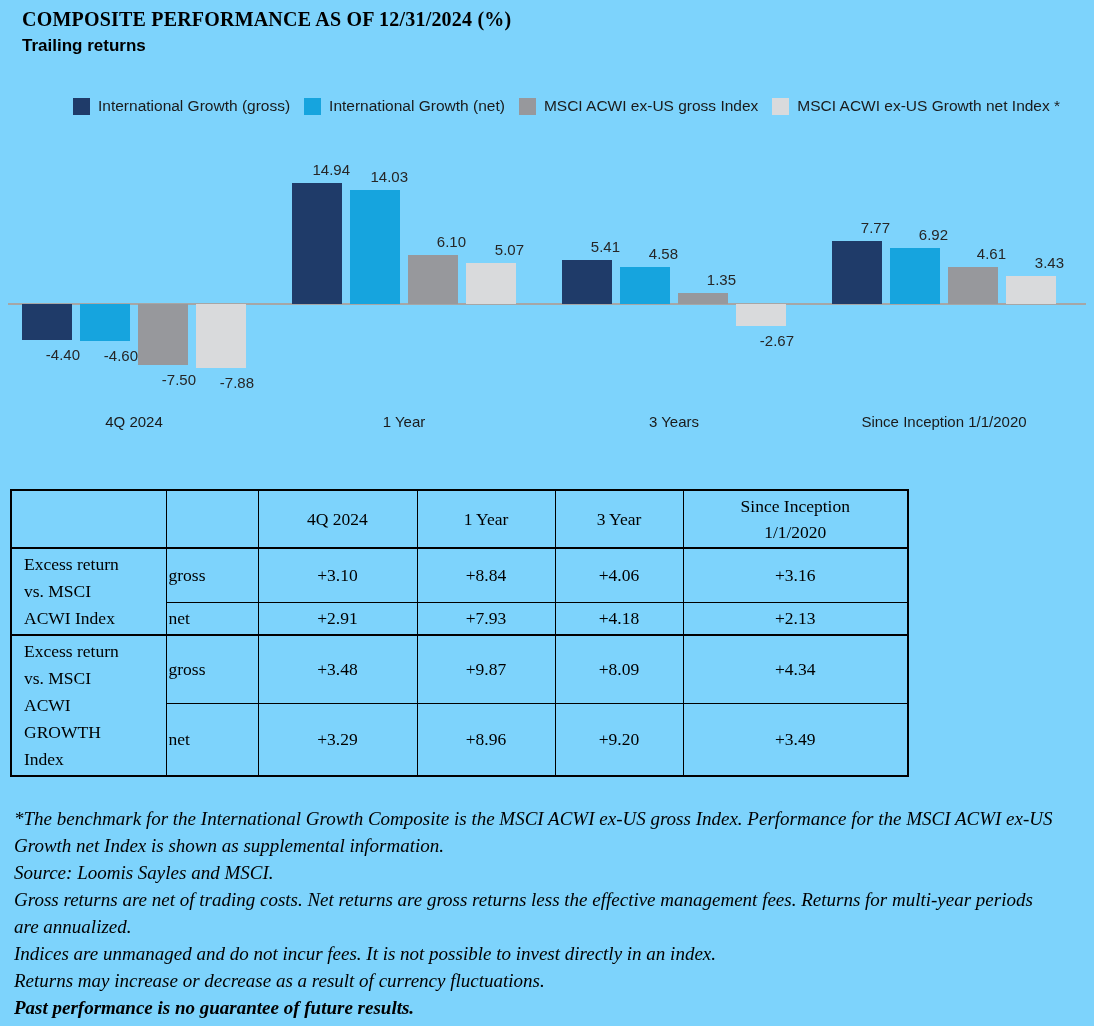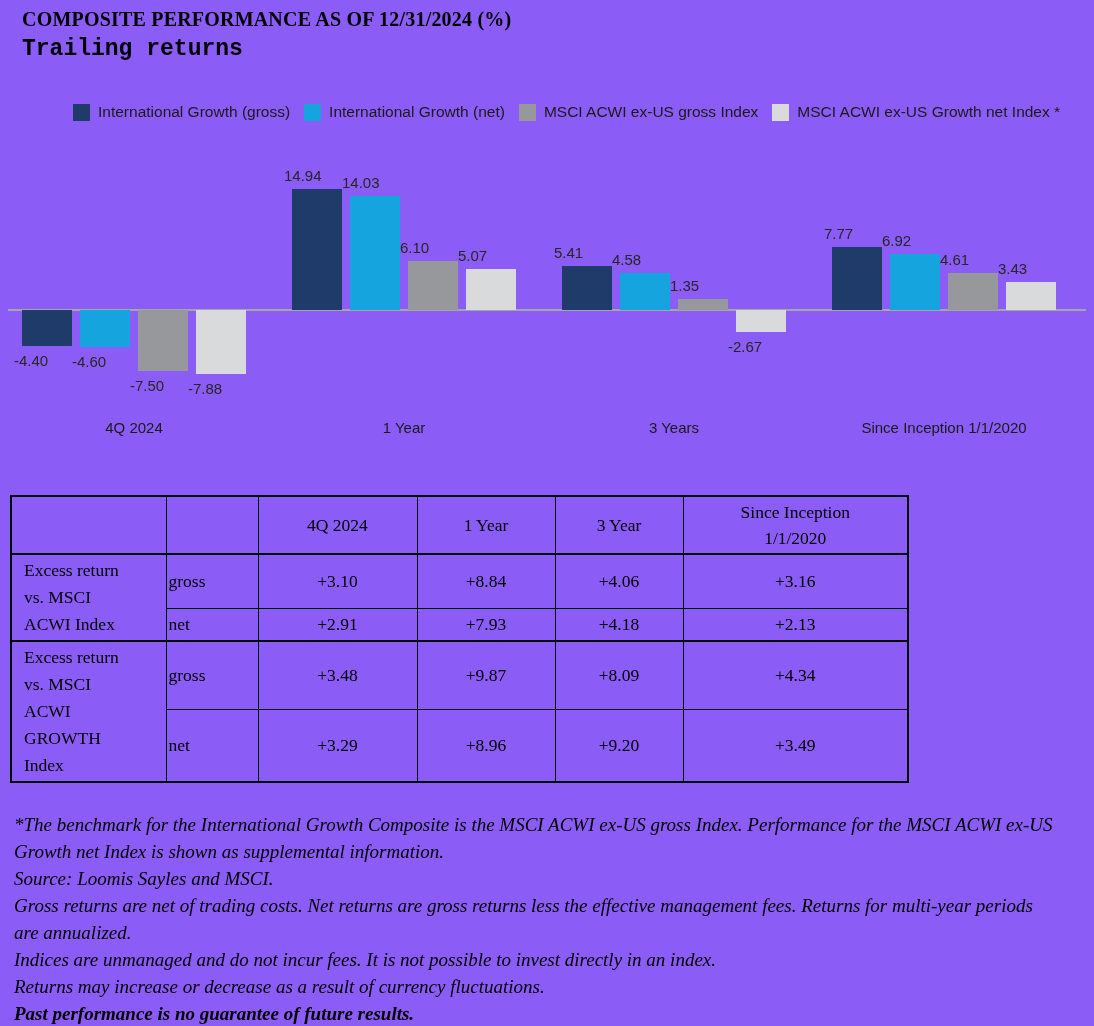--- a/index.html
+++ b/index.html
@@ -1,36 +1,36 @@
 <!DOCTYPE html>
 <html><head>
 <meta charset="utf-8">
 <style>
   html, body { margin: 0; padding: 0; background: #ffffff; }
   .page {
     position: relative;
     width: 1094px;
     height: 1026px;
-    background: #8b5cf6;
+    background: #7dd3fc;
     overflow: hidden;
     font-family: "Liberation Sans", sans-serif;
     color: #000;
   }
   .title {
     margin: 8px 0 0 22px;
     font-family: "Liberation Serif", serif;
     font-weight: bold;
     font-size: 20px;
     letter-spacing: 0.2px;
   }
   .subtitle {
     margin: 5px 0 0 22px;
-    font-family: Liberation Mono, monospace;
+    font-family: Liberation Sans, sans-serif;
     font-weight: bold;
-    font-size: 23px;
+    font-size: 17px;
   }
   .legend {
     display: flex;
     align-items: center;
     margin: 41px 0 0 25px;
     gap: 14px;
     padding-left: 48px;
   }
   .legend-item { display: flex; align-items: center; gap: 8px; }
   .legend-swatch { width: 17px; height: 17px; flex: 0 0 auto; }
@@ -46,21 +46,21 @@
     width: 1078px;
     top: 188px;
     height: 2px;
     background: #a6a6a6;
   }
   .bar { position: absolute; }
   .bar-label {
     position: absolute;
     height: 20px;
     line-height: 20px;
-    text-align: left;
+    text-align: right;
     font-size: 15px;
     color: #262626;
   }
   .xlabels { position: relative; height: 22px; margin-top: 16px; }
   .xlabel {
     position: absolute;
     width: 260px;
     text-align: center;
     font-size: 15px;
     color: #1a1a1a;

